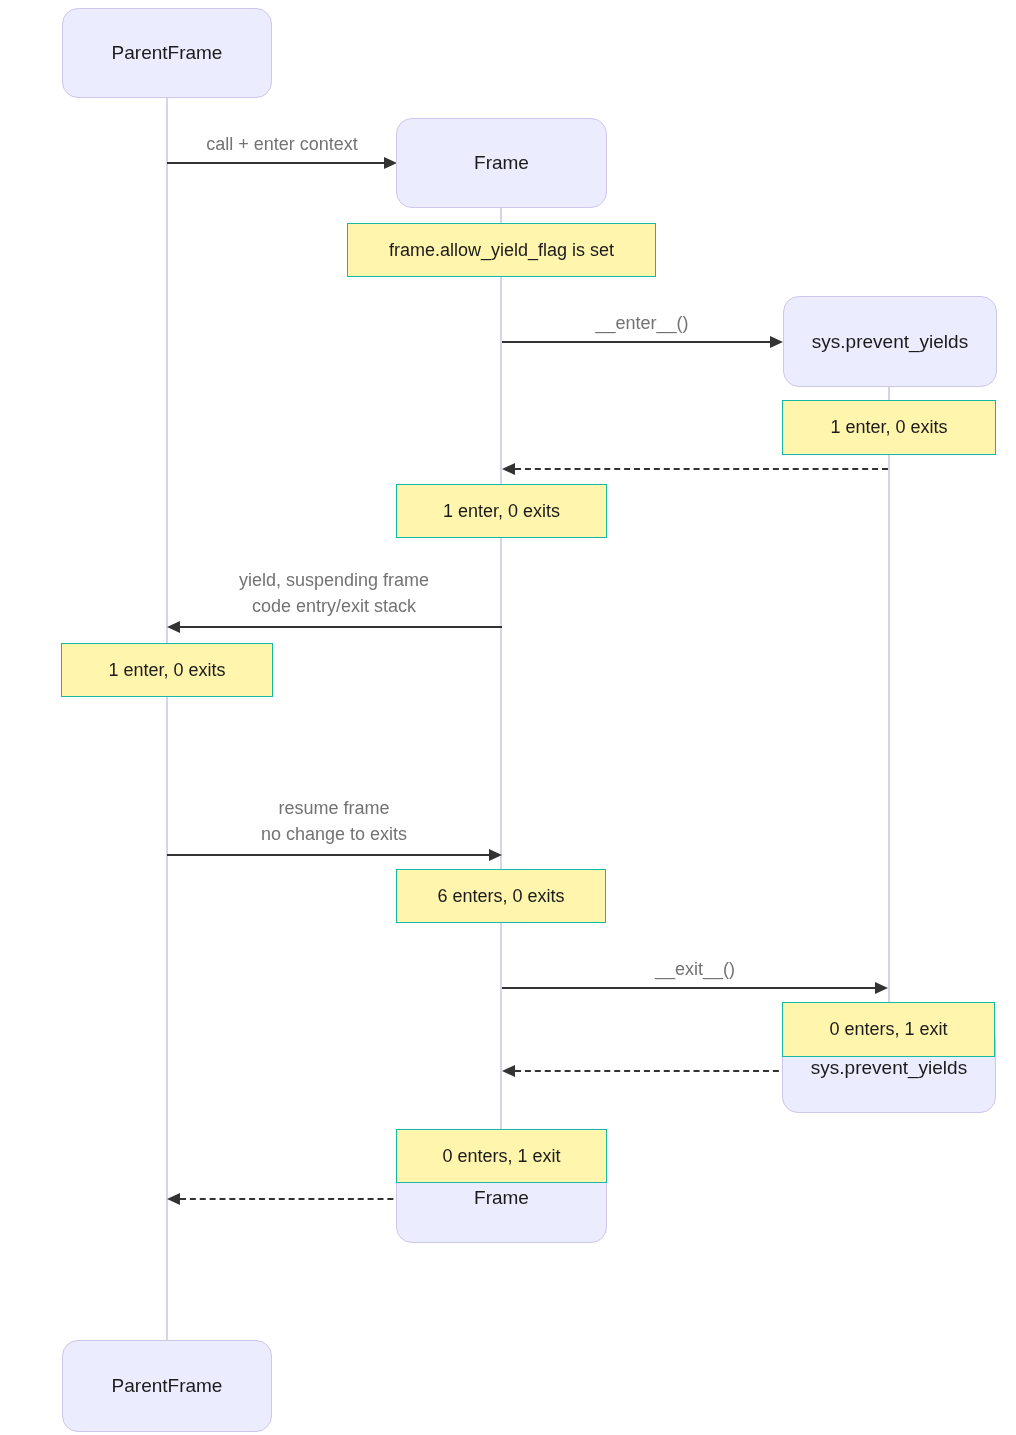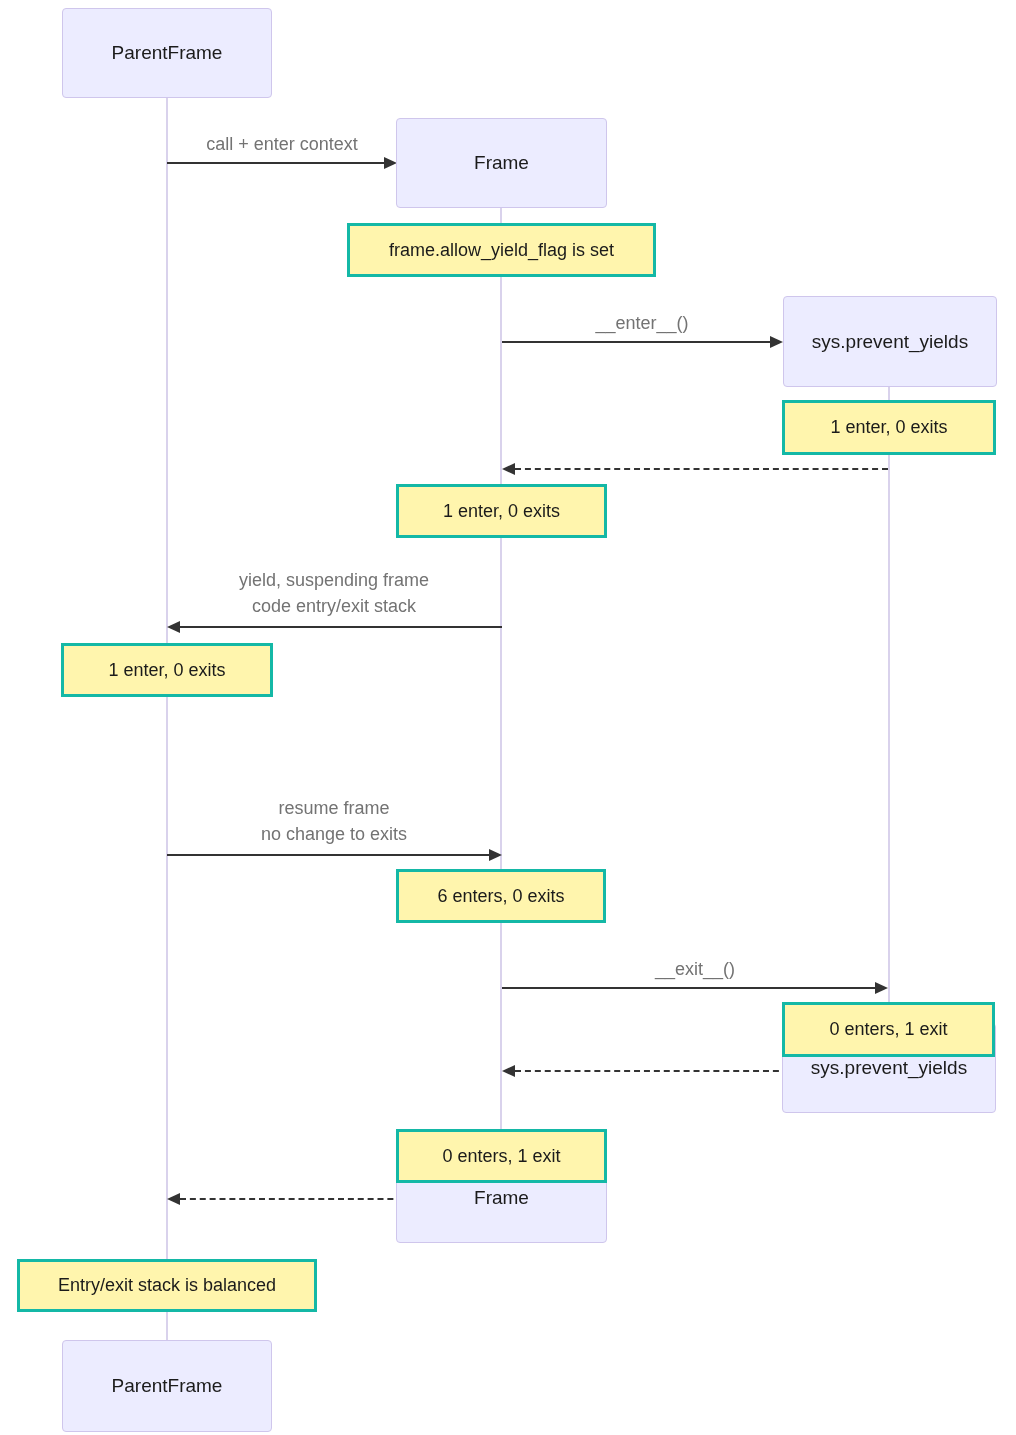--- a/index.html
+++ b/index.html
@@ -14,33 +14,33 @@
   .lifeline {
     position: absolute;
     width: 2px;
     background: #d9d2ec;
     z-index: 1;
   }
   .actor {
     position: absolute;
     background: #ececff;
     border: 1px solid #cfc6ec;
-    border-radius: 4px;
+    border-radius: 16px;
     display: flex;
     align-items: center;
     justify-content: center;
     font-size: 19px;
     color: #1b1b1b;
     z-index: 3;
     box-sizing: border-box;
   }
   .note {
     position: absolute;
     background: #fff5ad;
-    border: 3px solid #14b8a6;
+    border: 1px solid #14b8a6;
     display: flex;
     align-items: center;
     justify-content: center;
     font-size: 18px;
     color: #1b1b1b;
     z-index: 4;
     box-sizing: border-box;
   }
   .msg-line {
     position: absolute;
@@ -169,17 +169,14 @@
   </div>
   <div class="note" style="left:396px; top:869px; width:210px; height:54px;">
     <span>6 enters, 0 exits</span>
   </div>
   <div class="note" style="left:782px; top:1002px; width:213px; height:55px;">
     <span>0 enters, 1 exit</span>
   </div>
   <div class="note" style="left:396px; top:1129px; width:211px; height:54px;">
     <span>0 enters, 1 exit</span>
   </div>
-  <div class="note" style="left:17px; top:1259px; width:300px; height:53px;">
-    <span>Entry/exit stack is balanced</span>
-  </div>
 
 </div>
 
 </body></html>

